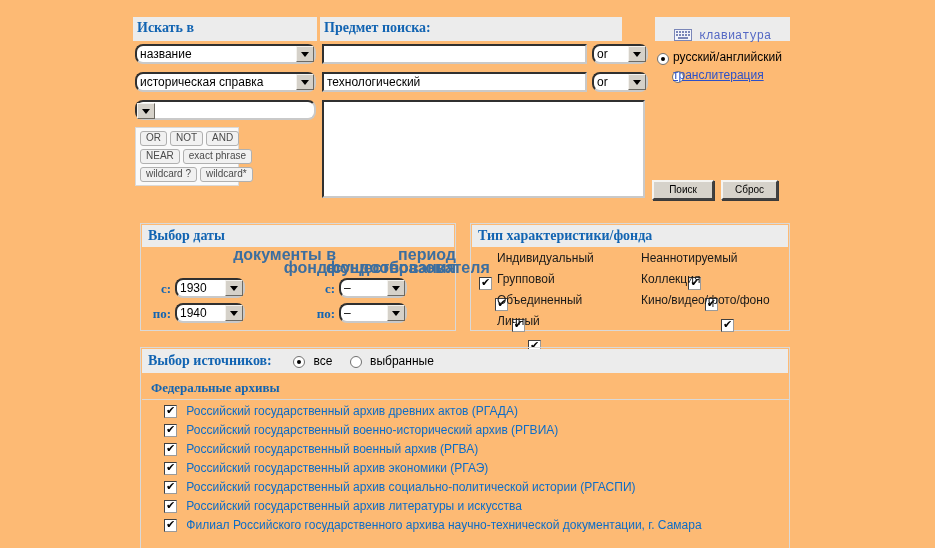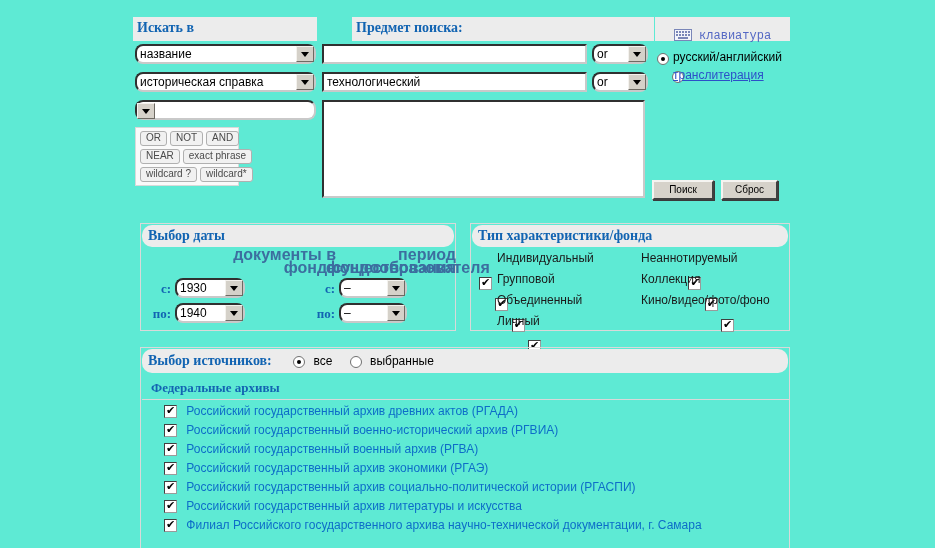--- a/index.html
+++ b/index.html
@@ -1,16 +1,16 @@
 <!DOCTYPE html>
 <html><head>
 <meta charset="utf-8">
 <style>
   html,body{margin:0;padding:0;background:#fff;}
-  #page{position:relative;width:935px;height:548px;background:#5eead4;overflow:hidden;
+  #page{position:relative;width:935px;height:548px;background:#fdba74;overflow:hidden;
         font-family:"Liberation Sans",sans-serif;font-size:12px;color:#000;}
   .abs{position:absolute;}
   .strip{background:#ececec;}
   .hd{font-family:"Liberation Serif",serif;font-weight:bold;font-size:14px;color:#1264b2;}
   .subhd{font-family:"Liberation Serif",serif;font-weight:bold;font-size:13px;color:#1264b2;}
   .smalllbl{font-size:16px;font-weight:bold;color:#3c6e9f;text-align:right;line-height:13px;}
   .bluelbl{font-family:"Liberation Serif",serif;font-weight:bold;font-size:13px;color:#1264b2;text-align:right;}
   
   .inset{background:#fff;border:2px solid;border-color:#303030 #c9c9c9 #c9c9c9 #303030;box-sizing:border-box;}
   .sel{display:flex;align-items:stretch;border-radius:8px;}
@@ -27,37 +27,37 @@
   .opbtn{font-size:10px;color:#4a4a4a;background:#f1f1f1;border:1px solid #b0b0b0;border-radius:3px;
          padding:0 5px;height:13px;line-height:12px;white-space:nowrap;}
   
   .cb{position:relative;display:inline-block;width:13px;height:13px;background:#fff;box-sizing:border-box;
       border:1px solid;border-color:#3f3f3f #9a9a9a #9a9a9a #3f3f3f;vertical-align:middle;}
   .cb.checked::after{content:"\2714";position:absolute;left:1px;top:-2px;font-size:11px;color:#000;}
   .radio{position:relative;display:inline-block;width:12px;height:12px;border-radius:50%;background:#fff;
          border:1px solid #707070;box-sizing:border-box;vertical-align:middle;}
   .radio.selected::after{content:"";position:absolute;left:3px;top:3px;width:4px;height:4px;border-radius:50%;background:#000;}
   .section{border:1px solid #d9d9d9;box-sizing:border-box;}
-  .sechead{background:#ececec;height:22px;margin:1px;line-height:22px;padding-left:6px;border-radius:10px;}
+  .sechead{background:#ececec;height:22px;margin:1px;line-height:22px;padding-left:6px;}
   .link-blue{color:#0d6dc8;text-decoration:none;}
   .link-slate{color:#5468c4;text-decoration:none;}
   .link-translit{color:#2c50c8;text-decoration:underline;}
   .cbl{font-size:12px;color:#1a1a1a;}
   .hairline{background:#d9d9d9;height:1px;}
 </style>
 </head>
 <body>
 
 <div id="page">
 
   
   <div class="abs strip" style="left:133px;top:17px;width:184px;height:24px;">
     <span class="hd" style="display:inline-block;padding:3px 0 0 4px;">Искать в</span>
   </div>
-  <div class="abs strip" style="left:320px;top:17px;width:302px;height:24px;margin-left:32px;">
+  <div class="abs strip" style="left:320px;top:17px;width:302px;height:24px;">
     <span class="hd" style="display:inline-block;padding:3px 0 0 4px;">Предмет поиска:</span>
   </div>
   <div class="abs strip" style="left:655px;top:17px;width:135px;height:24px;text-align:center;">
     <a class="link-slate" style="display:inline-block;padding-top:12px;font-family:Liberation Mono, monospace;">
       <svg width="18" height="12" viewBox="0 0 18 12" style="vertical-align:-2px;">
         <rect x="0.5" y="0.5" width="17" height="11" fill="#f2f4fa" stroke="#7a86b8"></rect>
         <g fill="#7a86b8">
           <rect x="2" y="2" width="2" height="2"></rect>
             <rect x="5" y="2" width="2" height="2"></rect>
             <rect x="8" y="2" width="2" height="2"></rect>

